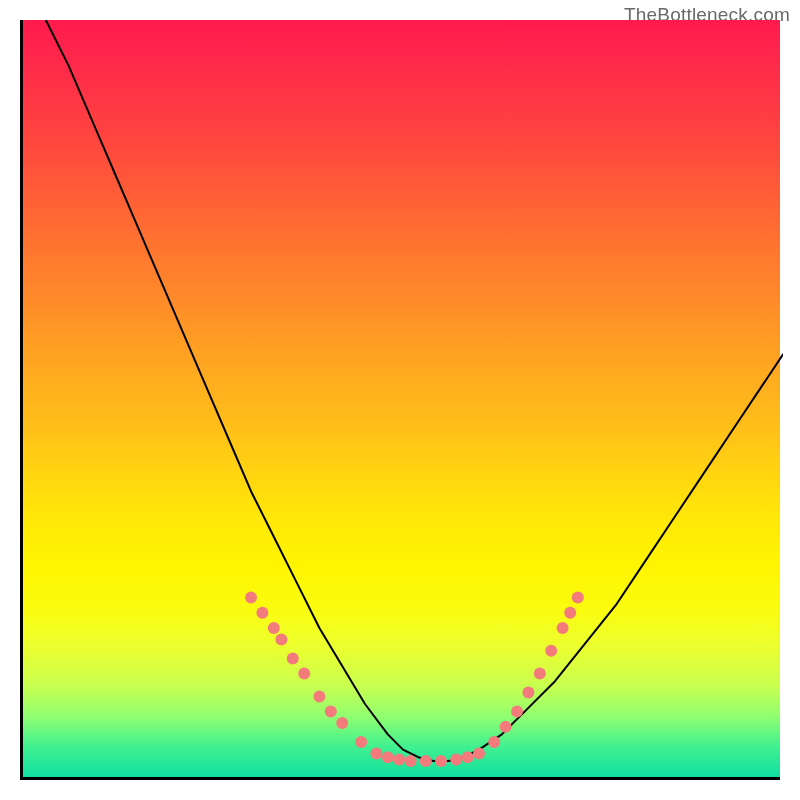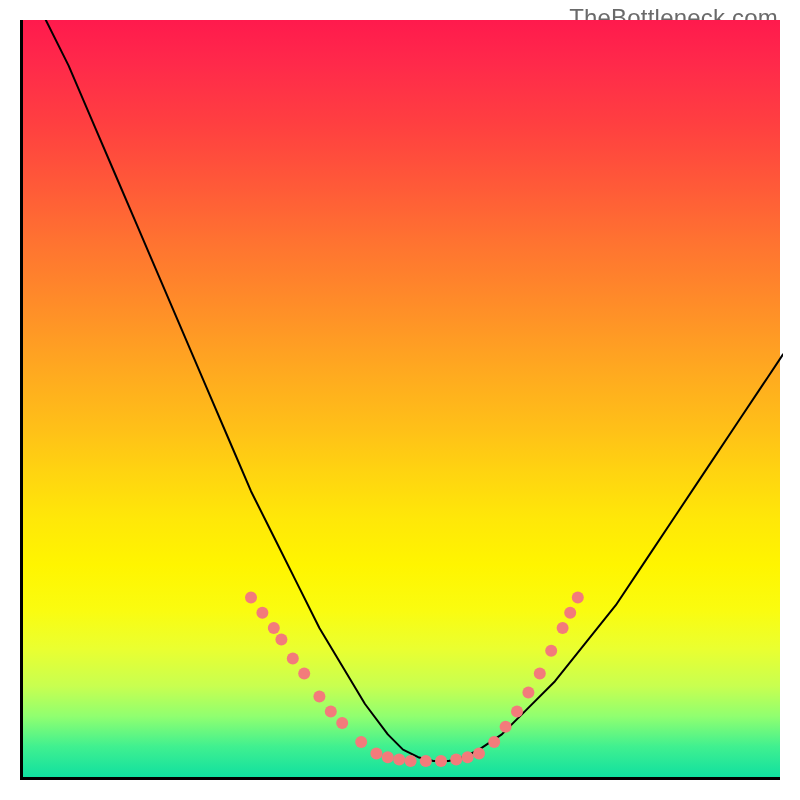--- a/index.html
+++ b/index.html
@@ -44,23 +44,23 @@
   }
   .svg-layer {
     position: absolute;
     inset: 0;
     width: 760px;
     height: 760px;
   }
   .watermark {
     position: absolute;
     top: 4px;
-    right: 22px;
+    right: 10px;
     font-family: Arial, Helvetica, sans-serif;
-    font-size: 24px;
+    font-size: 19px;
     color: #6a6a6a;
     font-weight: 500;
     letter-spacing: 0.2px;
   }
 </style>
 </head>
 <body>
 
 <div class="chart-container">
   <div class="watermark">TheBottleneck.com</div>

